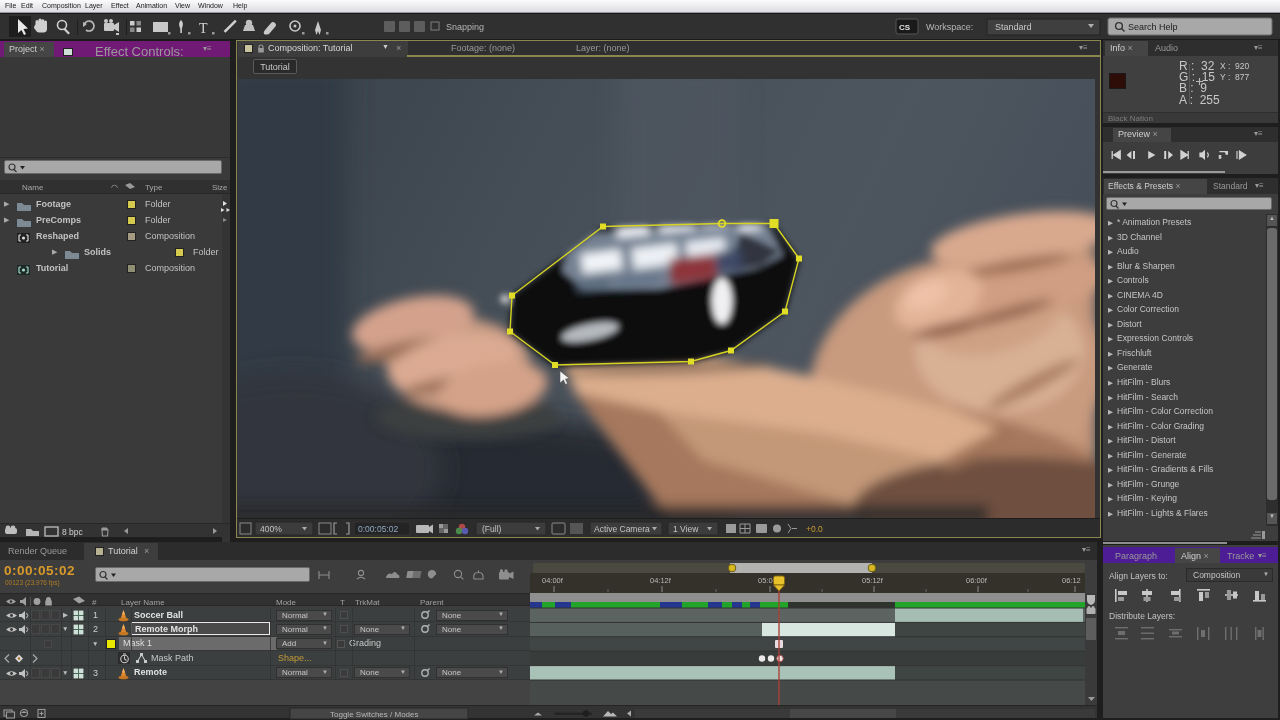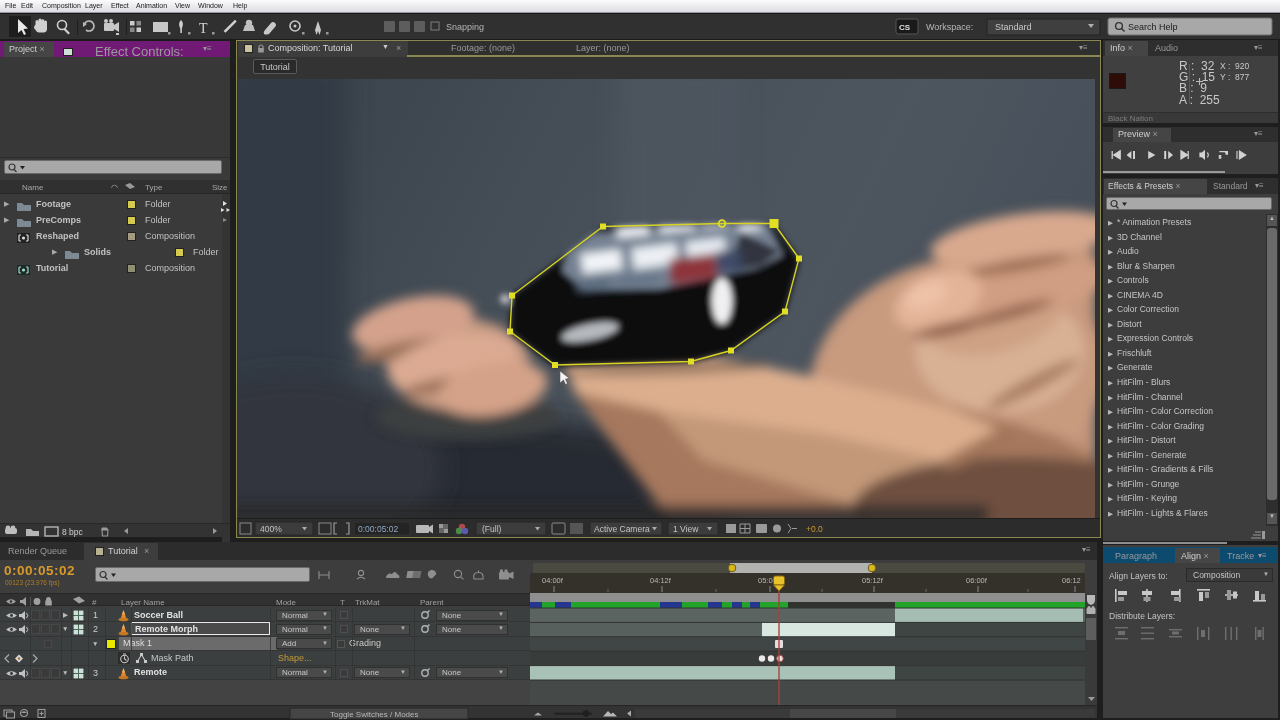--- a/index.html
+++ b/index.html
@@ -483,21 +483,21 @@
       <div class="abs" style="left:0;top:148px;width:163px;height:14px;">
           <span class="abs" style="left:5px;top:2px;font-size:6.5px;color:#b8b8b8;">▶</span>
           <span class="abs" style="left:14px;top:0;">Generate</span>
         </div>
       <div class="abs" style="left:0;top:163px;width:163px;height:14px;">
           <span class="abs" style="left:5px;top:2px;font-size:6.5px;color:#b8b8b8;">▶</span>
           <span class="abs" style="left:14px;top:0;">HitFilm - Blurs</span>
         </div>
       <div class="abs" style="left:0;top:178px;width:163px;height:14px;">
           <span class="abs" style="left:5px;top:2px;font-size:6.5px;color:#b8b8b8;">▶</span>
-          <span class="abs" style="left:14px;top:0;">HitFilm - Channel</span>
+          <span class="abs" style="left:14px;top:0;">HitFilm - Search</span>
         </div>
       <div class="abs" style="left:0;top:192px;width:163px;height:14px;">
           <span class="abs" style="left:5px;top:2px;font-size:6.5px;color:#b8b8b8;">▶</span>
           <span class="abs" style="left:14px;top:0;">HitFilm - Color Correction</span>
         </div>
       <div class="abs" style="left:0;top:207px;width:163px;height:14px;">
           <span class="abs" style="left:5px;top:2px;font-size:6.5px;color:#b8b8b8;">▶</span>
           <span class="abs" style="left:14px;top:0;">HitFilm - Color Grading</span>
         </div>
       <div class="abs" style="left:0;top:221px;width:163px;height:14px;">
@@ -852,21 +852,21 @@
           <rect x="556.5" y="48" width="9" height="6" rx="1"></rect>
           <circle cx="559" cy="47.5" r="1.5"></circle>
           <circle cx="563" cy="47.5" r="1.5"></circle>
         </g>
       <rect x="556" y="58" width="10" height="22" fill="#5d5d5d"></rect>
       <path d="M558 137 l7 0 -3.5 4z" fill="#999"></path>
     </svg>
   </div>
 
   <div class="abs" id="alignpanel" style="left:1103px;top:545px;width:175px;height:173px;background:#3e3e3e;">
-    <div class="abs tabbar" style="left:0;top:2px;width:175px;height:16px;background:#0c4a6e;">
+    <div class="abs tabbar" style="left:0;top:2px;width:175px;height:16px;background:#4c1d95;">
       <span class="abs dim" style="left:12px;top:4px;font-size:9px;">Paragraph</span>
       <div class="abs" style="left:72px;top:1px;width:45px;height:15px;background:#464646;font-size:9px;color:#cfcfcf;padding:3px 0 0 6px;">Align <span style="color:#999;">×</span></div>
       <span class="abs dim" style="left:124px;top:4px;font-size:9px;">Tracke</span>
       <span class="abs dim" style="left:155px;top:4px;font-size:8px;">▾≡</span>
     </div>
     <div class="abs" style="left:6px;top:26px;font-size:8.5px;color:#c4c4c4;">Align Layers to:</div>
     <div class="abs" style="left:83px;top:23px;width:87px;height:14px;background:#3a3a3a;border:1px solid #2a2a2a;">
       <span class="abs" style="left:6px;top:1px;font-size:8.5px;color:#c4c4c4;">Composition</span>
       <span class="abs" style="left:76px;top:2px;font-size:6px;color:#b0b0b0;">▼</span>
     </div>

